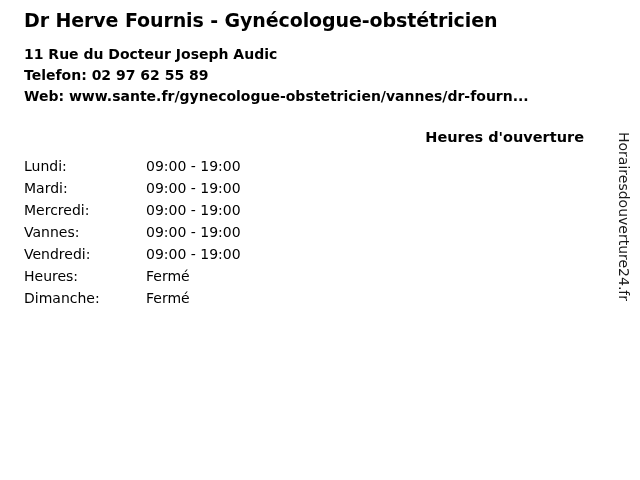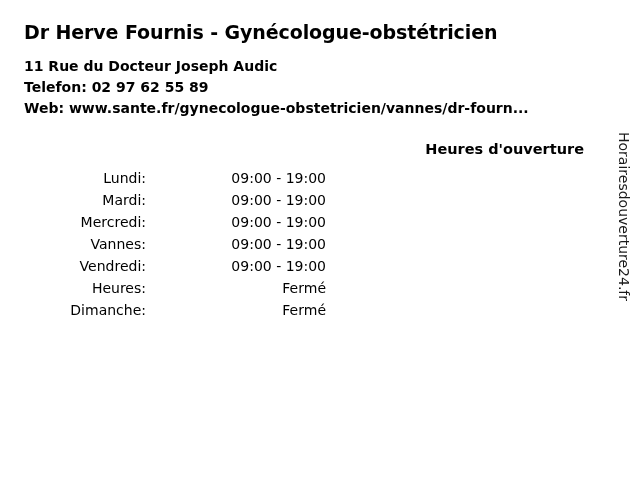--- a/index.html
+++ b/index.html
@@ -18,21 +18,21 @@
   .page {
     position: absolute;
     top: 0;
     left: 0;
     width: 640px;
     height: 480px;
   }
   .content {
     position: absolute;
     left: 24px;
-    top: 20px;
+    top: 8px;
     width: 560px;
   }
   .title {
     font-size: 19px;
     font-weight: bold;
     line-height: 24px;
     margin: 0 0 12px 0;
     letter-spacing: -0.1px;
   }
   .addr-line {
@@ -50,21 +50,20 @@
   }
   table.hours {
     border-collapse: collapse;
     font-size: 14px;
   }
   table.hours td {
     padding: 0 0 3px 0;
     line-height: 19px;
     vertical-align: top;
     white-space: nowrap;
-    text-align: right;
   }
   td.day {
     width: 122px;
     padding-right: 8px;
   }
   td.time {
     width: 180px;
   }
   .watermark {
     position: absolute;

